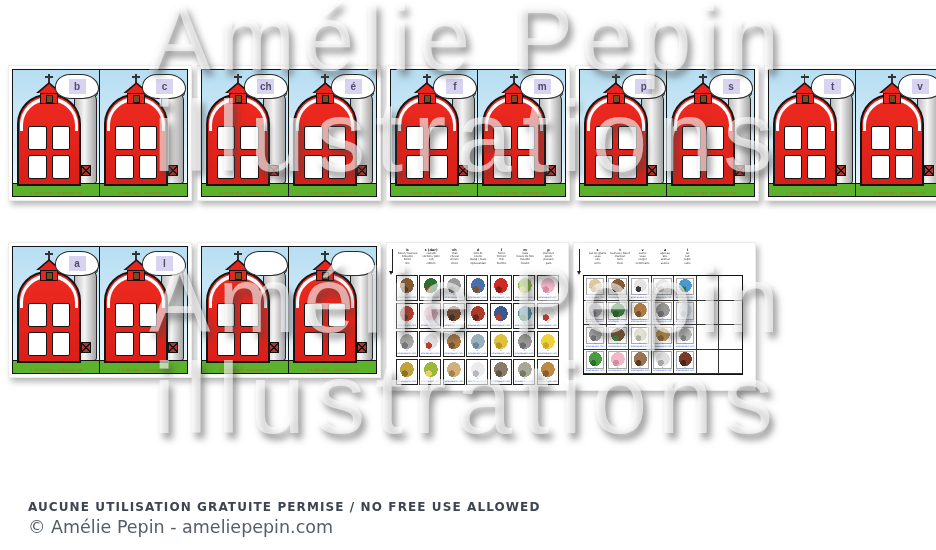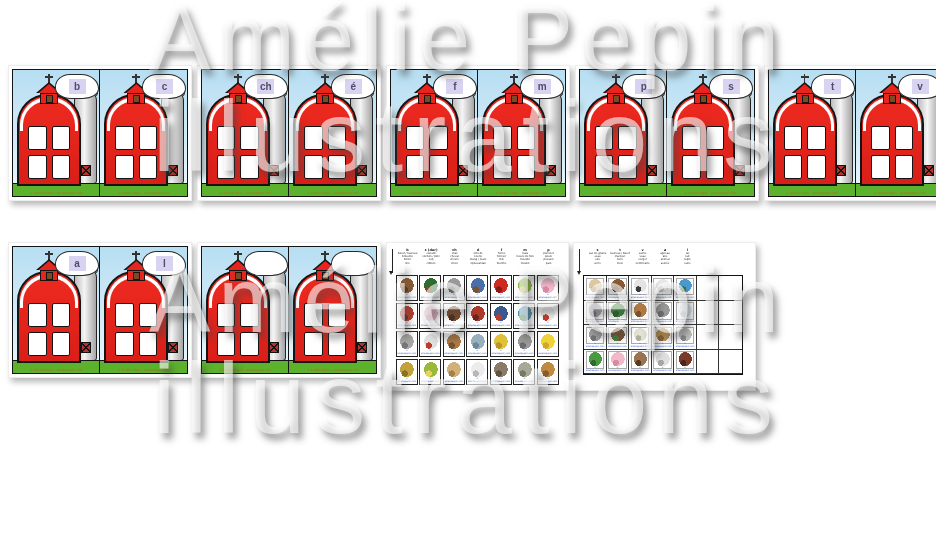--- a/index.html
+++ b/index.html
@@ -792,13 +792,17 @@
 
   <div class="wm wm-1">
     <div class="wm-line1">Amélie Pepin</div>
     <div class="wm-line2">illustrations</div>
   </div>
   <div class="wm wm-2">
     <div class="wm-line1">Amélie Pepin</div>
     <div class="wm-line2">illustrations</div>
   </div>
 
+  <div class="footer">
+    <div class="notice">AUCUNE UTILISATION GRATUITE PERMISE / NO FREE USE ALLOWED</div>
+    <div class="credit">© Amélie Pepin - ameliepepin.com</div>
+  </div>
 </div>
 
 </body></html>

